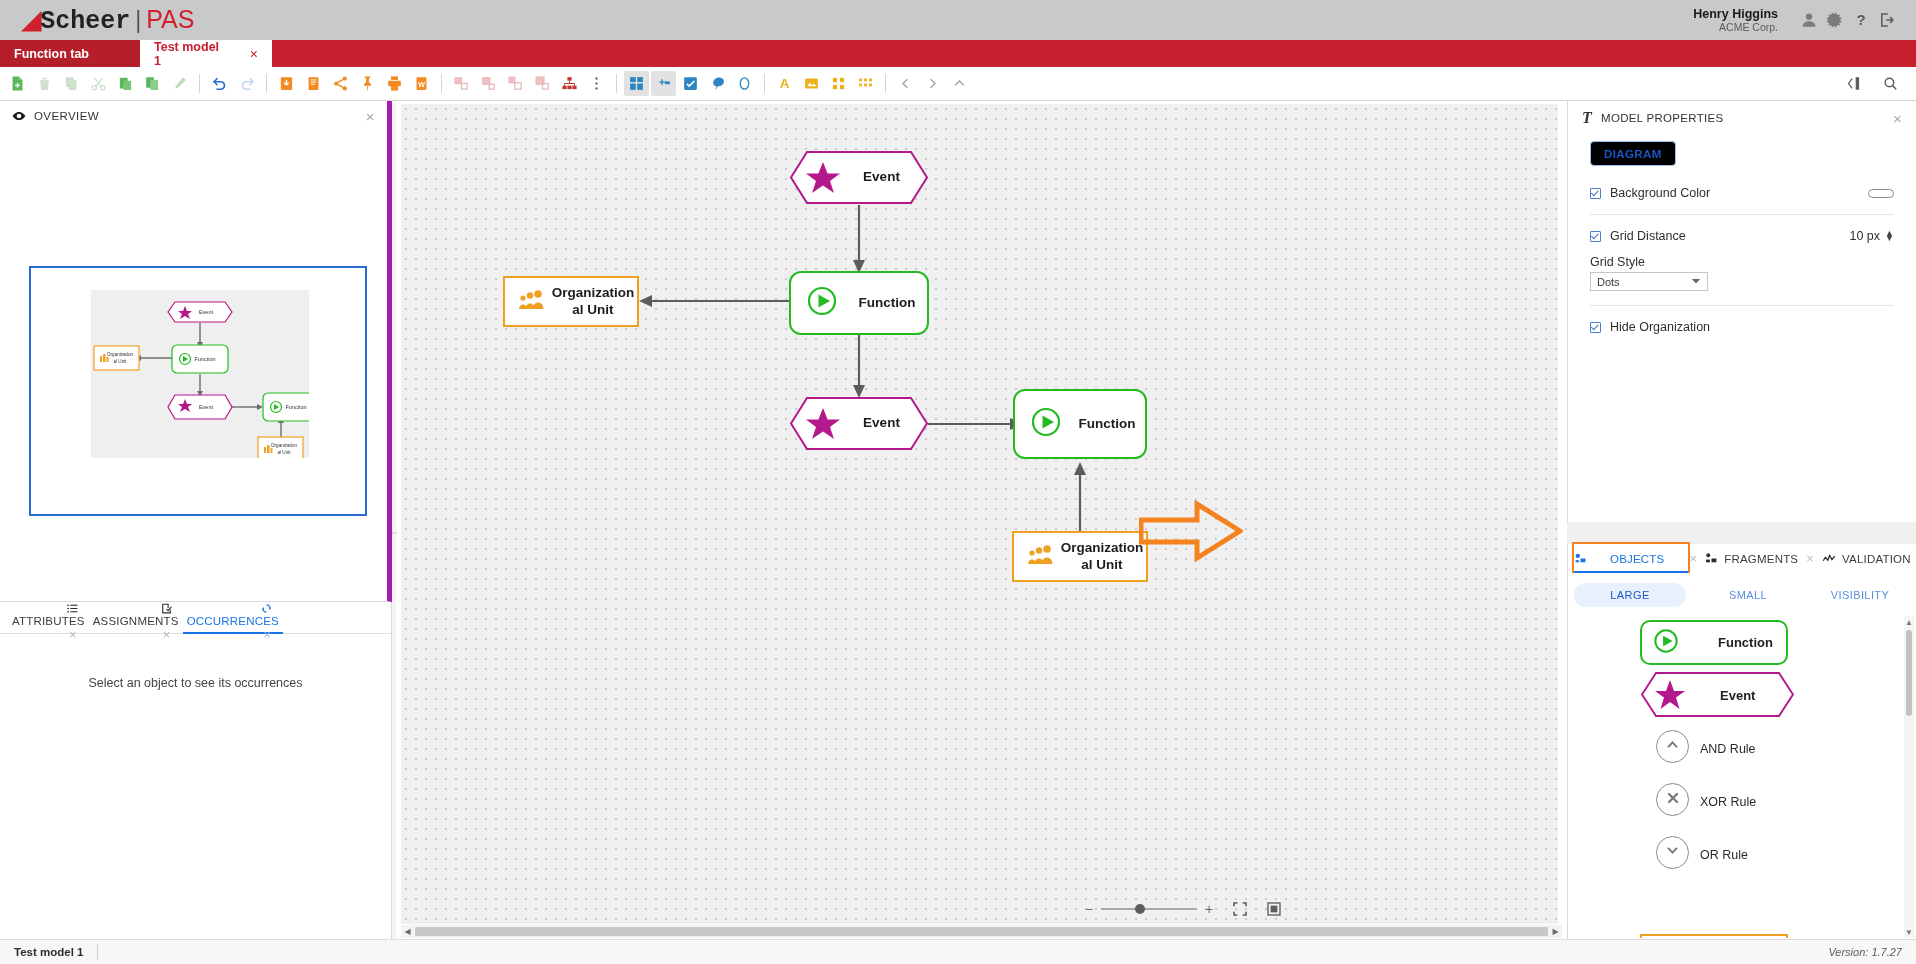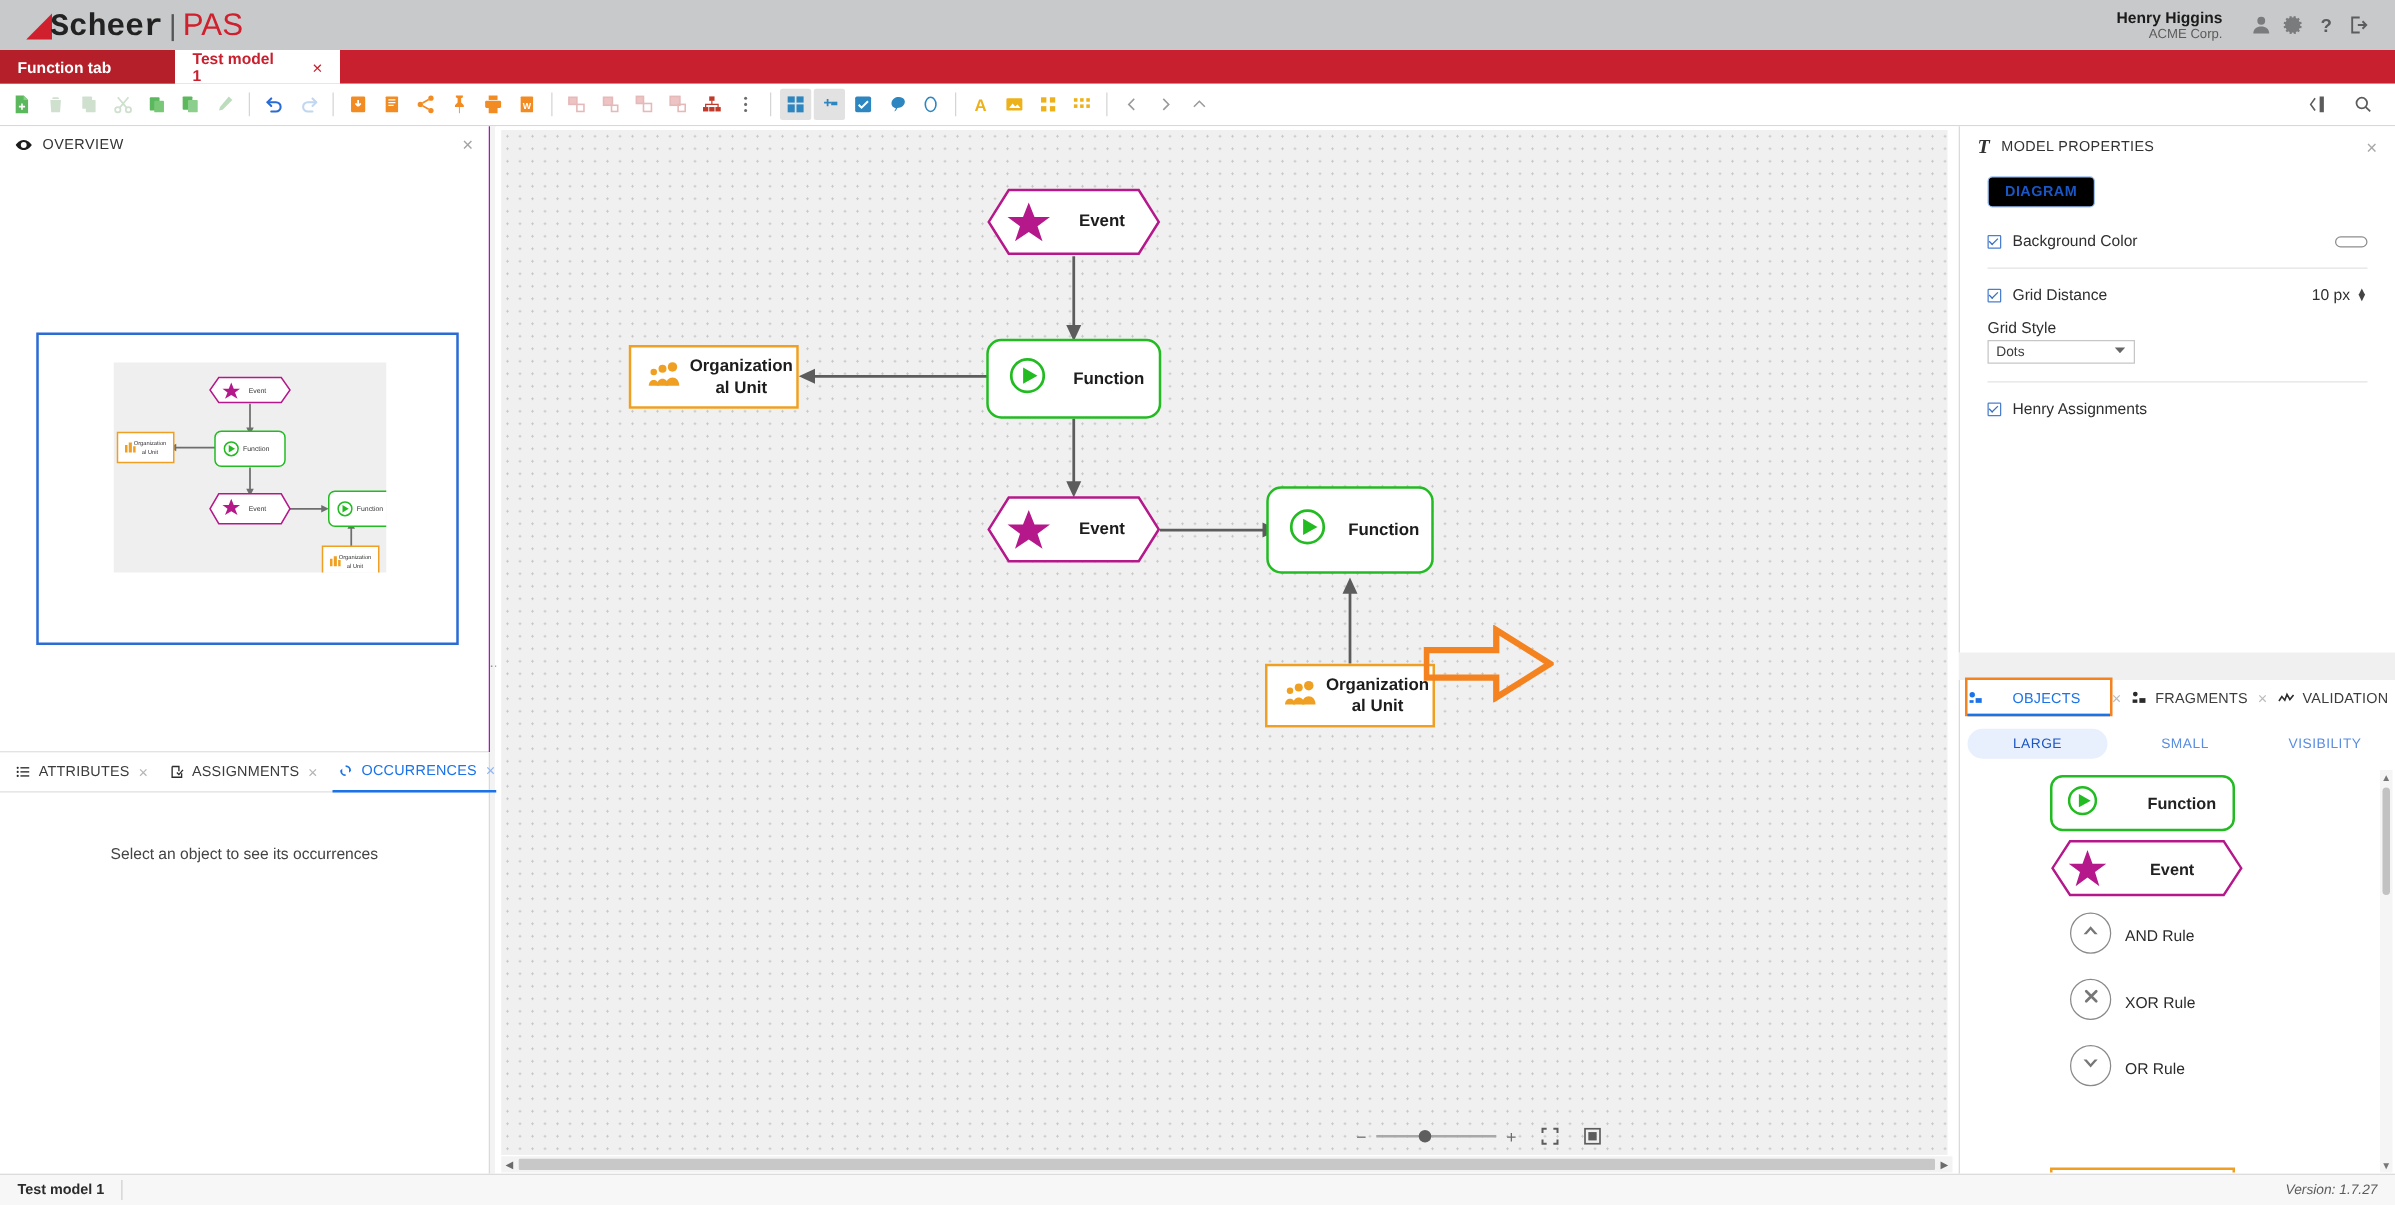--- a/index.html
+++ b/index.html
@@ -54,34 +54,34 @@
   .tb { width:25px; height:25px; display:flex; align-items:center; justify-content:center;
         cursor:pointer; margin:0 1px; border-radius:2px;}
   .tb.sel { background:#e2e2e2; }
   .tbsep { width:1px; height:19px; background:#d5d5d5; margin:0 6px; }
   .tb svg { display:block; }
   #toolbar-right { margin-left:auto; display:flex; align-items:center; margin-right:12px; gap:10px;}
 
   
   #leftpanel { position:absolute; left:0; top:101px; width:396px; height:838px; background:#f3f3f3; }
   #overview-panel { position:absolute; left:0; top:0; width:392px; height:501px;
-      background:#ffffff; border-right:1px solid #a21caf; border-bottom:1px solid #dadada;}
+      background:#ffffff; border-right:5px solid #a21caf; border-bottom:1px solid #dadada;}
   .panel-head { height:30px; display:flex; align-items:center; padding:0 12px; font-size:11.5px;
       letter-spacing:.4px; color:#333; }
   .panel-head .ph-ico { margin-right:8px; display:flex; align-items:center; }
   .panel-head .ph-close { margin-left:auto; color:#a3a3a3; font-size:15px; cursor:pointer; }
   #overview-canvas { position:absolute; left:29px; top:165px; width:338px; height:250px;
      border:2px solid #2a6bd4; background:#ffffff; }
   #mini-diagram { position:absolute; left:60px; top:22px; width:218px; height:168px; background:#efefef; }
 
   #bottomleft-panel { position:absolute; left:0; top:501px; width:392px; height:337px;
      background:#ffffff; border-right:1px solid #dadada;}
   #bl-tabs { display:flex; align-items:center; height:32px; border-bottom:1px solid #e0e0e0; padding-left:8px;}
-  .bl-tab { display:flex; align-items:center; height:32px; font-size:11.5px; color:#3c3c3c;
-     padding:0 4px 0 4px; cursor:pointer; letter-spacing:.2px;}
+  .bl-tab { display:flex; align-items:flex-end; height:32px; font-size:11.5px; color:#3c3c3c;
+     padding:0 4px 0 4px; cursor:pointer; letter-spacing:.2px;flex-direction:column;}
   .bl-tab .bt-ico { margin-right:6px; display:flex; }
   .bl-tab .bt-close { margin:0 8px 0 7px; color:#b5b5b5; font-size:13px; }
   .bl-tab.active { color:#1a73e8; border-bottom:2px solid #1a73e8; }
   .bl-tab.active .bt-close { color:#8fb6ef; }
   #bl-body { display:flex; align-items:flex-start; justify-content:center; padding-top:42px;
      font-size:12.5px; color:#444; }
 
   
   #canvas-wrap { position:absolute; left:397px; top:101px; width:1170px; height:838px; background:#ffffff; }
   #canvas {
@@ -715,21 +715,21 @@
       <span>Dots</span>
       <span class="caret">
         <svg width="10" height="10" viewBox="0 0 12 12" fill="#666">
             <polygon points="1,3.5 11,3.5 6,9"></polygon>
           </svg>
       </span>
     </div>
     <div class="phr" style="margin-top:14px;"></div>
     <div class="prow">
       <span class="cbx"></span>
-      <span>Henry Assignments</span>
+      <span>Hide Organization</span>
     </div>
   </div>
 
   <div id="objects-panel">
     <div id="obj-tabs">
       <div id="objects-tab-highlight"></div>
       <div id="obj-tab-underline"></div>
       <div class="obj-tab active">
         <span class="ot-ico">
           <svg width="13" height="13" viewBox="0 0 24 24" fill="#1a73e8">

